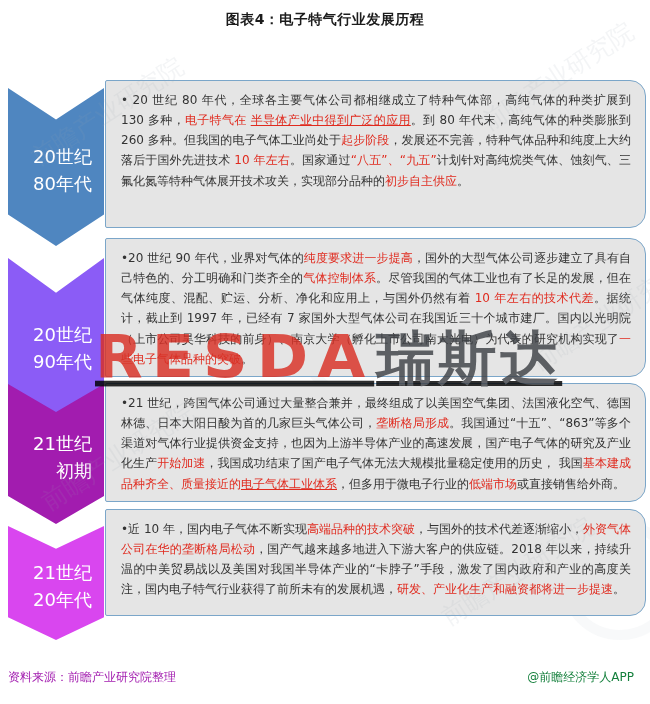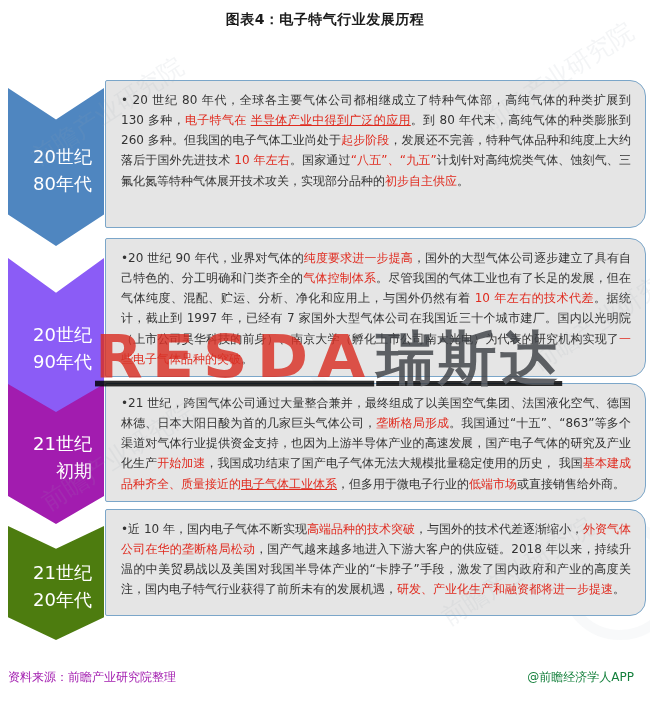--- a/index.html
+++ b/index.html
@@ -68,21 +68,21 @@
       </div>
       <div class="box" style="top: 80px; min-height: 148px; border-color: rgb(123, 166, 201);"><span class="">• 20 世纪 80 年代，全球各主要气体公司都相继成立了特种气体部，高纯气体的种类扩展到 130 多种，</span><span class="red">电子特气在 </span><span class="red u">半导体产业中得到广泛的应用</span><span class="">。到 80 年代末，高纯气体的种类膨胀到 260 多种。但我国的电子气体工业尚处于</span><span class="red">起步阶段</span><span class="">，发展还不完善，特种气体品种和纯度上大约落后于国外先进技术 </span><span class="red">10 年左右</span><span class="">。国家通过</span><span class="red">“八五”、“九五”</span><span class="">计划针对高纯烷类气体、蚀刻气、三氟化氮等特种气体展开技术攻关，实现部分品种的</span><span class="red">初步自主供应</span><span class="">。</span></div>
       <div class="chevron" style="top: 258px; height: 174px; background: #8b5cf6;">
         <span class="lbl">20世纪90年代</span>
       </div>
       <div class="box" style="top: 238px; min-height: 131px; border-color: rgb(123, 166, 201);"><span class="">•20 世纪 90 年代，业界对气体的</span><span class="red">纯度要求进一步提高</span><span class="">，国外的大型气体公司逐步建立了具有自己特色的、分工明确和门类齐全的</span><span class="red">气体控制体系</span><span class="">。尽管我国的气体工业也有了长足的发展，但在气体纯度、混配、贮运、分析、净化和应用上，与国外仍然有着 </span><span class="red">10 年左右的技术代差</span><span class="">。据统计，截止到 1997 年，已经有 7 家国外大型气体公司在我国近三十个城市建厂。国内以光明院（上市公司昊华科技的前身）、南京大学（孵化上市公司南大光电）为代表的研究机构实现了</span><span class="red">一些电子气体品种的突破</span><span class="">。</span></div>
       <div class="chevron" style="top: 384px; height: 140px; background: #a21caf;">
         <span class="lbl">21世纪初期</span>
       </div>
       <div class="box" style="top: 383px; min-height: 119px; border-color: rgb(123, 166, 201);"><span class="">•21 世纪，跨国气体公司通过大量整合兼并，最终组成了以美国空气集团、法国液化空气、德国林德、日本大阳日酸为首的几家巨头气体公司，</span><span class="red">垄断格局形成</span><span class="">。我国通过“十五”、“863”等多个渠道对气体行业提供资金支持，也因为上游半导体产业的高速发展，国产电子气体的研究及产业化生产</span><span class="red">开始加速</span><span class="">，我国成功结束了国产电子气体无法大规模批量稳定使用的历史， 我国</span><span class="red">基本建成品种齐全、质量接近的</span><span class="red u">电子气体工业体系</span><span class="">，但多用于微电子行业的</span><span class="red">低端市场</span><span class="">或直接销售给外商。</span></div>
-      <div class="chevron" style="top: 526px; height: 114px; background: #4d7c0f;">
+      <div class="chevron" style="top: 526px; height: 114px; background: #d946ef;">
         <span class="lbl">21世纪20年代</span>
       </div>
       <div class="box" style="top: 509px; min-height: 107px; border-color: rgb(123, 166, 201);"><span class="">•近 10 年，国内电子气体不断实现</span><span class="red">高端品种的技术突破</span><span class="">，与国外的技术代差逐渐缩小，</span><span class="red">外资气体公司在华的垄断格局松动</span><span class="">，国产气越来越多地进入下游大客户的供应链。2018 年以来，持续升温的中美贸易战以及美国对我国半导体产业的“卡脖子”手段，激发了国内政府和产业的高度关注，国内电子特气行业获得了前所未有的发展机遇，</span><span class="red">研发、产业化生产和融资都将进一步提速</span><span class="">。</span></div>
     </div>
 
   <div class="wm-main">
     <span class="wm-latin" style="color: rgb(217, 48, 37);">RESDA</span>
     <span class="wm-cjk" style="color: rgb(63, 66, 71);">瑞斯达</span>
   </div>
 

